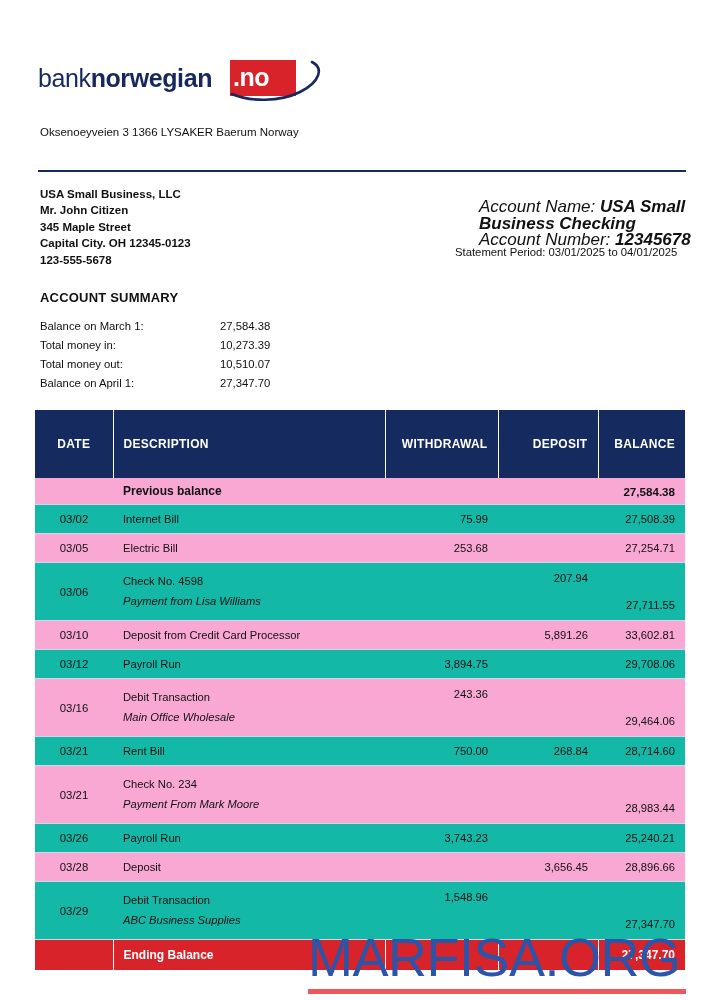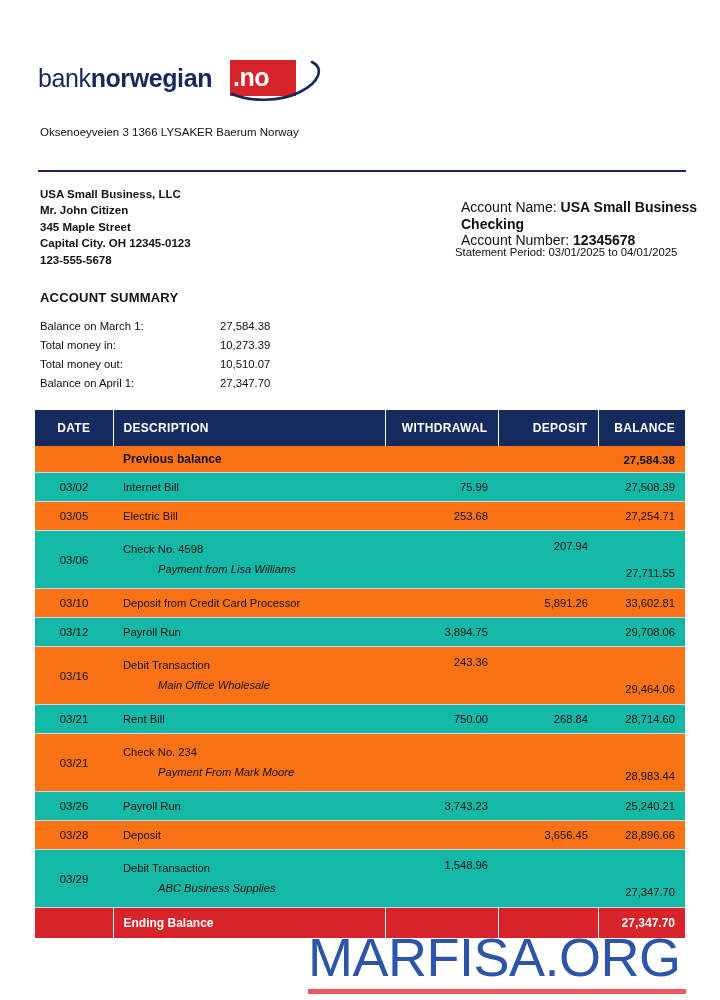--- a/index.html
+++ b/index.html
@@ -99,25 +99,26 @@
     left: 40px;
     top: 186px;
     font-size: 11.5px;
     font-weight: 700;
     line-height: 16.4px;
     color: #111;
   }
 
   .acct-info {
     position: absolute;
-    left: 461px;
+    left: 479px;
     top: 199px;
-    font-size: 14px;
+    font-size: 17px;
     line-height: 16.5px;
     color: #111;
+    font-style: italic;
   }
   .acct-info b { font-weight: 700; }
   .stmt-period {
     position: absolute;
     left: 455px;
     top: 246px;
     font-size: 11.3px;
     color: #111;
   }
 
@@ -171,33 +172,33 @@
     color: #ffffff;
     font-size: 12px;
     font-weight: 700;
     letter-spacing: 0.3px;
     height: 36px;
     padding: 0 10px;
     border-right: 1px solid #ffffff;
     text-align: left;
     vertical-align: middle;
   }
-  .tx thead th.th-date { text-align: center; padding: 0; }
+  .tx thead th.th-date { text-align: center; padding: 16px; }
   .tx thead th.th-num  { text-align: right; }
   .tx thead th:last-child { border-right: none; }
 
   .tx tbody td {
     border-bottom: 1px solid #cfd8ea;
     padding: 0 10px;
     color: #111;
     vertical-align: middle;
     height: 28px;
   }
   .tx tbody tr.stripe td { background: #14b8a6; }
-  .tx tbody tr.plain  td { background: #f97316; }
+  .tx tbody tr.plain  td { background: #f9a8d4; }
 
   td.d-date {
     text-align: center;
     padding: 0;
     font-size: 11.4px;
   }
   td.d-desc { text-align: left; }
   td.d-num  { text-align: right; }
   td.d-bal  { text-align: right; }
 
@@ -210,21 +211,20 @@
   tr.two td.d-desc {
     padding-top: 0;
     padding-bottom: 0;
   }
   .desc-main { display: block; line-height: 15px; }
   .desc-sub {
     display: block;
     font-style: italic;
     line-height: 15px;
     padding-top: 5px;
-    margin-left: 35px;
   }
   tr.two td.d-num { vertical-align: top; padding-top: 9px; }
   tr.two td.d-bal { vertical-align: bottom; padding-bottom: 9px; }
 
   
   .tx tfoot td {
     background: #d8232a;
     color: #ffffff;
     font-weight: 700;
     font-size: 12px;

